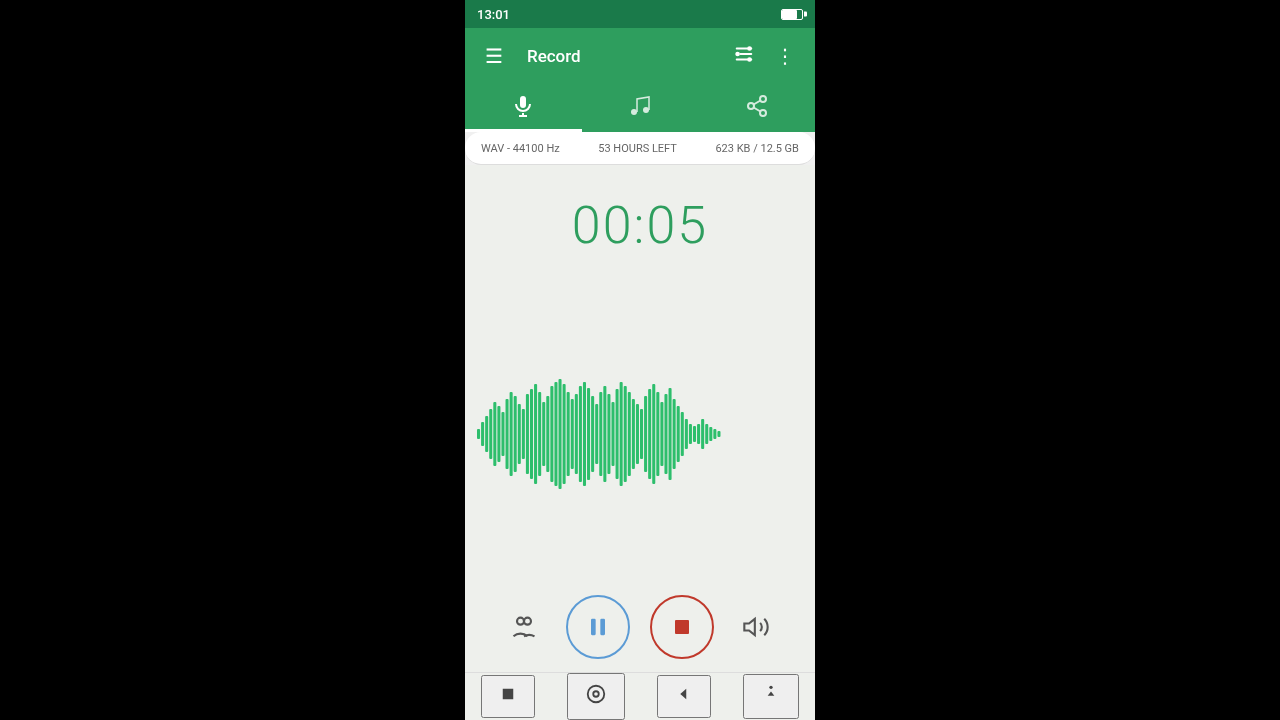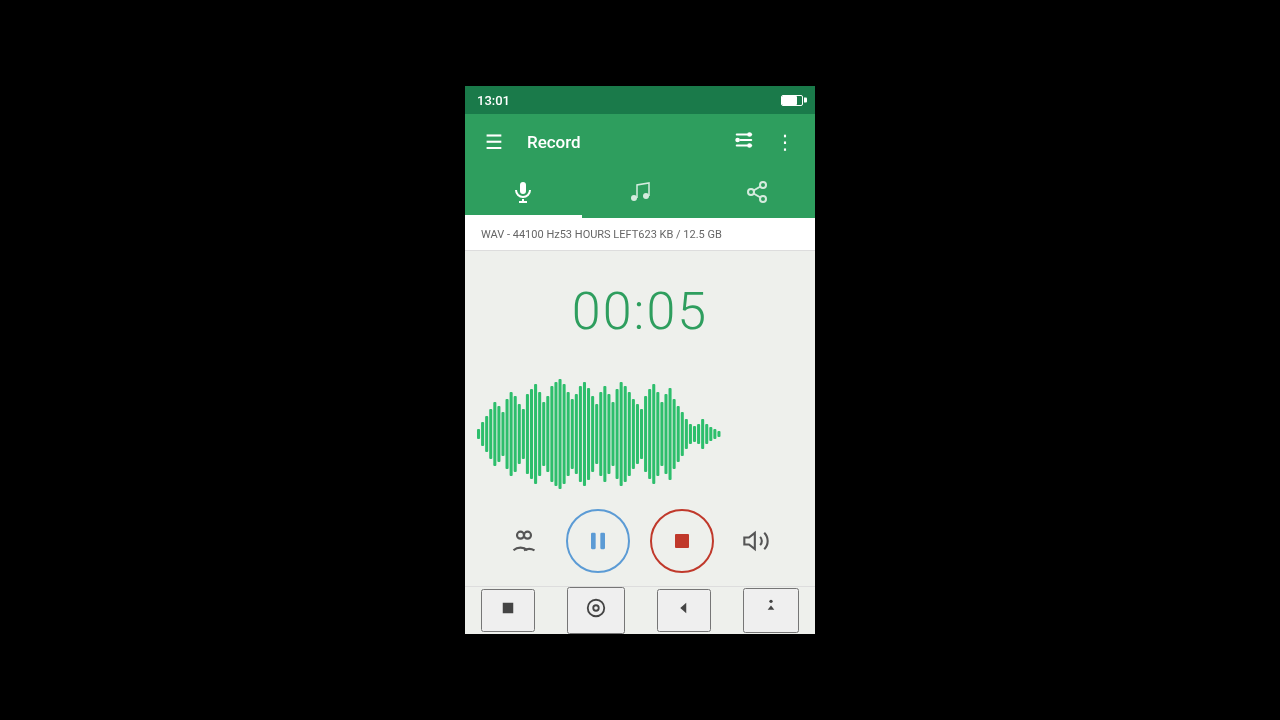--- a/index.html
+++ b/index.html
@@ -7,21 +7,21 @@
       background: #000;
       width: 1280px;
       height: 720px;
       display: flex;
       align-items: center;
       justify-content: center;
       font-family: 'Roboto', Arial, sans-serif;
     }
     .phone-frame {
       width: 350px;
-      height: 548px;
+      height: 720px;
       background: #f0f0f0;
       display: flex;
       flex-direction: column;
       overflow: hidden;
       position: relative;
     }
     
     .status-bar {
       background: #1a7a4a;
       height: 28px;
@@ -112,24 +112,25 @@
     }
     .tab-icon {
       font-size: 22px;
       color: #fff;
     }
     
     .info-bar {
       background: #fff;
       display: flex;
       align-items: center;
-      justify-content: flex-start;
+      justify-content: space-between;
       padding: 16px 16px;
       border-bottom: 1px solid #ddd;
       height: 32px;
+      border-radius: 16px;
     }
     .info-text {
       font-size: 11px;
       color: #666;
     }
     
     .main-content {
       flex: 1;
       background: #eef0ec;
       display: flex;

